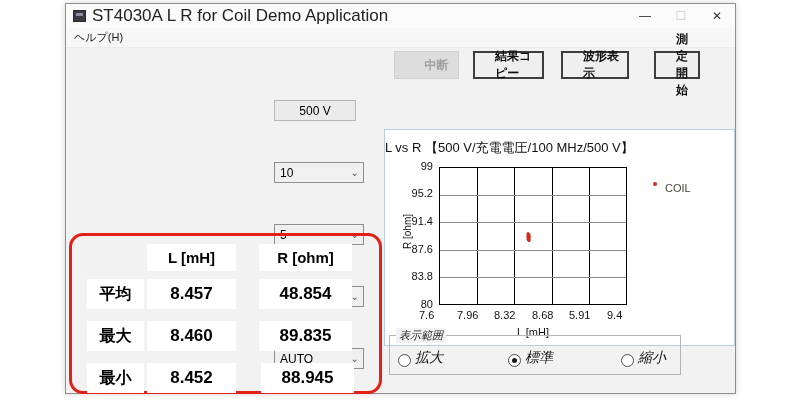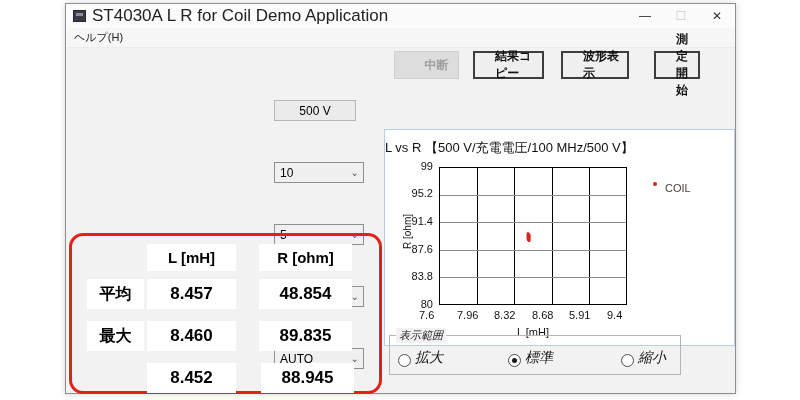--- a/index.html
+++ b/index.html
@@ -183,20 +183,21 @@
     <div class="cell hdr" style="left:187px; top:8px; width:93px; height:27px">R [ohm]</div>
 
     <div class="cell rowlab" style="left:15px; top:43px; width:57px; height:30px">平均</div>
     <div class="cell val" style="left:75px; top:43px; width:89px; height:30px">8.457</div>
     <div class="cell val" style="left:187px; top:43px; width:93px; height:30px">48.854</div>
 
     <div class="cell rowlab" style="left:15px; top:85px; width:57px; height:30px">最大</div>
     <div class="cell val" style="left:75px; top:85px; width:89px; height:30px">8.460</div>
     <div class="cell val" style="left:187px; top:85px; width:93px; height:30px">89.835</div>
 
+    <div class="cell rowlab" style="left:15px; top:127px; width:57px; height:30px">最小</div>
     <div class="cell val" style="left:75px; top:127px; width:89px; height:30px">8.452</div>
     <div class="cell val" style="left:189px; top:127px; width:93px; height:30px">88.945</div>
   </div>
 
   <div class="groupbox">
     <span class="glegend">表示範囲</span>
     <div class="radio-opt" style="left:8px">
       <span class="radio-circle"></span>
       <span>拡大</span>
     </div>

